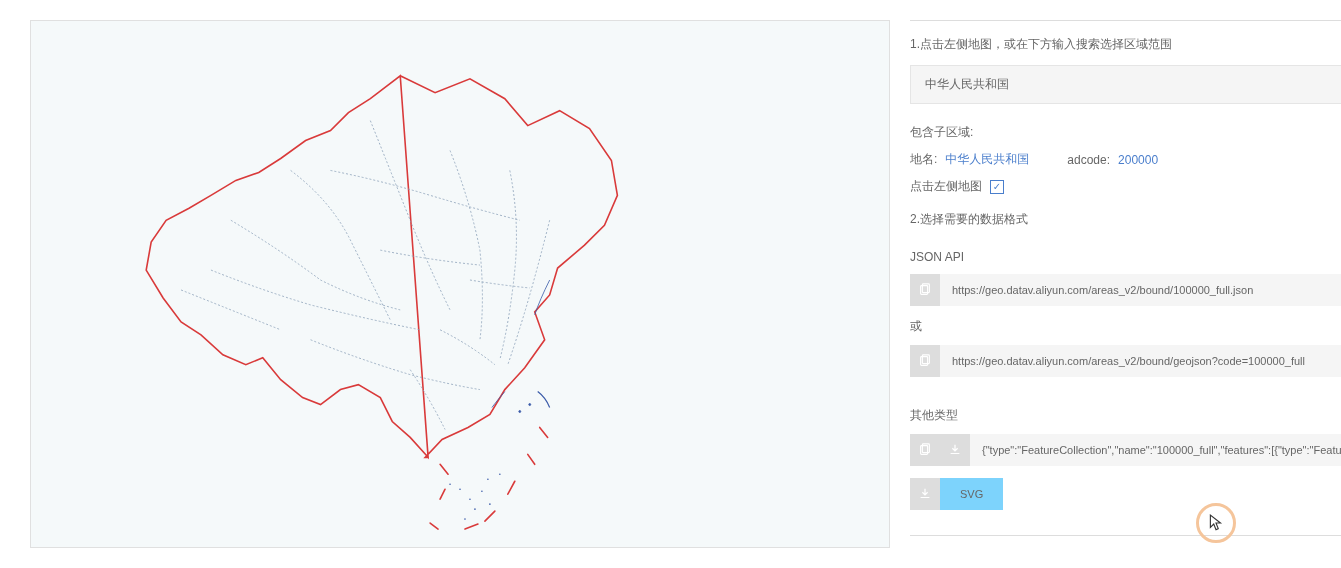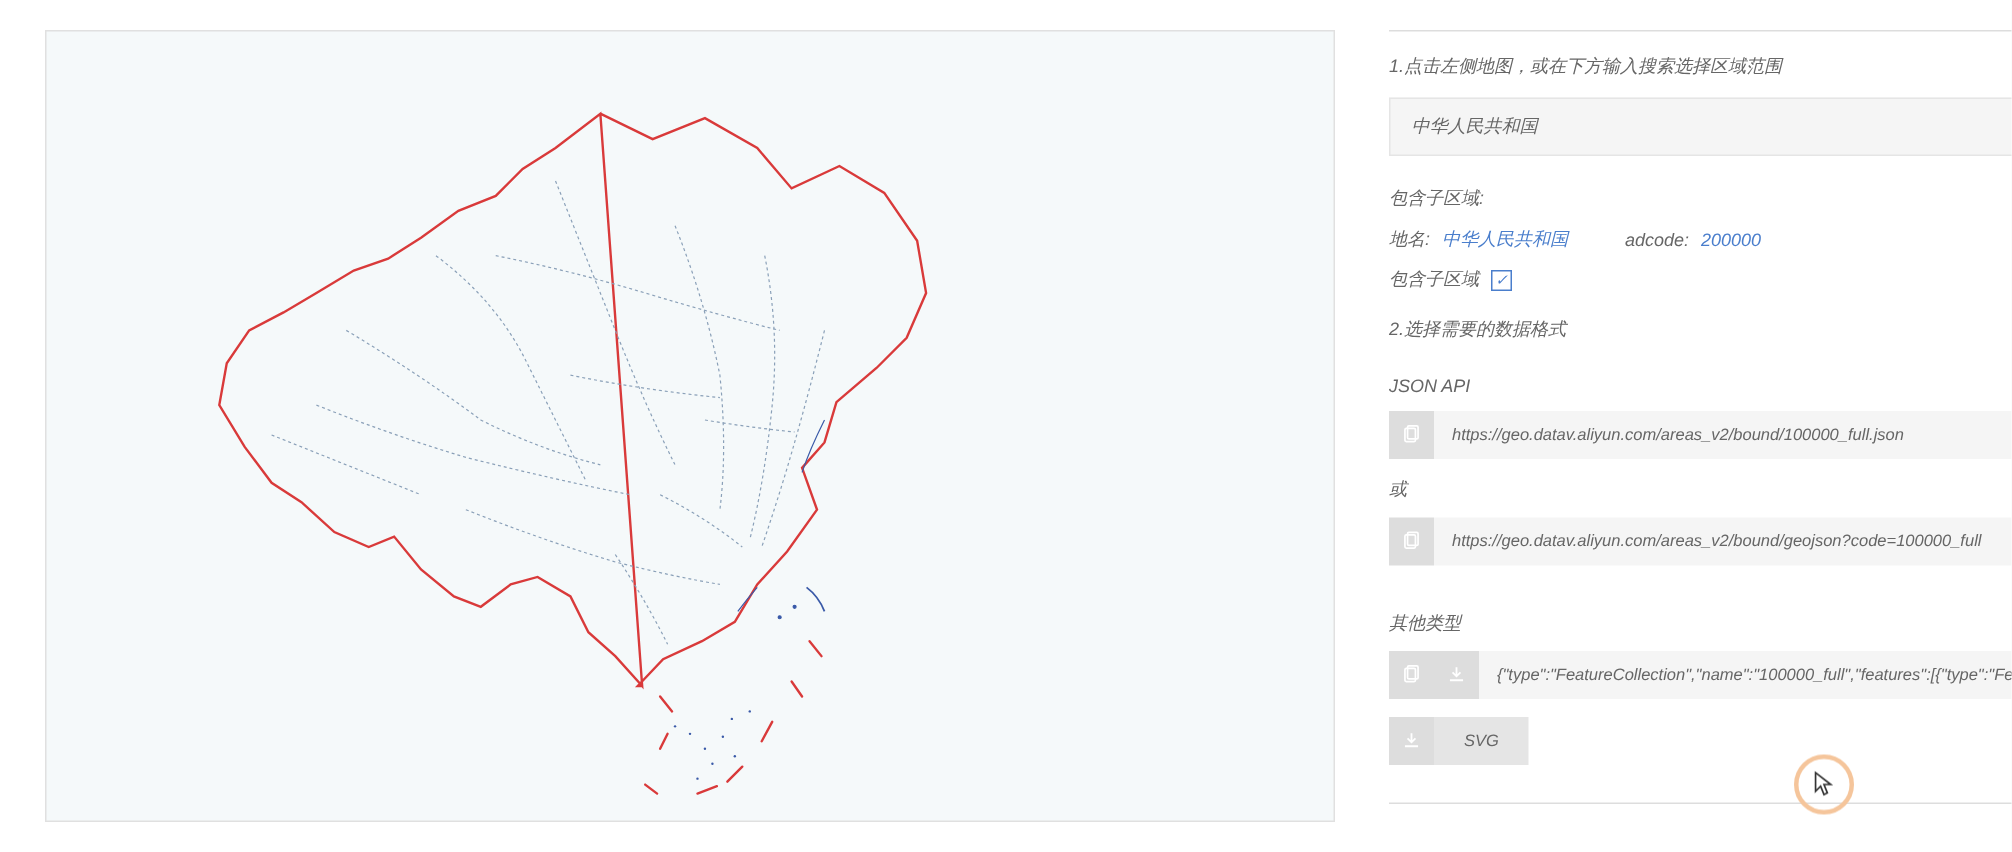--- a/index.html
+++ b/index.html
@@ -6,22 +6,21 @@
   body {
     font-family: "Microsoft YaHei", -apple-system, sans-serif;
     font-size: 12px;
     color: #333;
     background: #fff;
   }
   .container {
     display: flex;
     width: 1341px;
     padding: 20px 30px;
-    gap: 36px;
-    font-style: italic;
+    gap: 20px;
   }
   .map-panel {
     flex: 0 0 860px;
     height: 528px;
     border: 1px solid #e0e0e0;
     background: #f5f9fa;
     position: relative;
     overflow: hidden;
   }
   .map-panel svg { width: 100%; height: 100%; }
@@ -92,21 +91,21 @@
     overflow: hidden;
     text-overflow: ellipsis;
   }
   .or-label { color: #666; margin-bottom: 10px; }
   .svg-row {
     display: flex;
     align-items: stretch;
     margin-bottom: 20px;
   }
   .svg-row .label-cell {
-    background: #e5e5e5;
+    background: #7dd3fc;
     padding: 10px 20px;
     color: #666;
     font-size: 11px;
     flex: 0 0 auto;
   }
   .divider {
     border-top: 1px solid #ddd;
     margin-top: 5px;
   }
   .cursor-highlight {
@@ -203,21 +202,21 @@
     </div>
 
     <div class="field-row">
       <span>地名:</span>
       <span class="link">中华人民共和国</span>
       <span style="margin-left:30px;">adcode:</span>
       <span class="link">200000</span>
     </div>
 
     <div class="field-row">
-      <span>包含子区域</span>
+      <span>点击左侧地图</span>
       <span class="checkbox">✓</span>
     </div>
 
     <div class="step-label" style="margin-top:6px;">2.选择需要的数据格式</div>
 
     <div class="section-label">JSON API</div>
 
     <div class="url-row">
       <div class="icon-btn">
         <svg viewBox="0 0 16 16">

